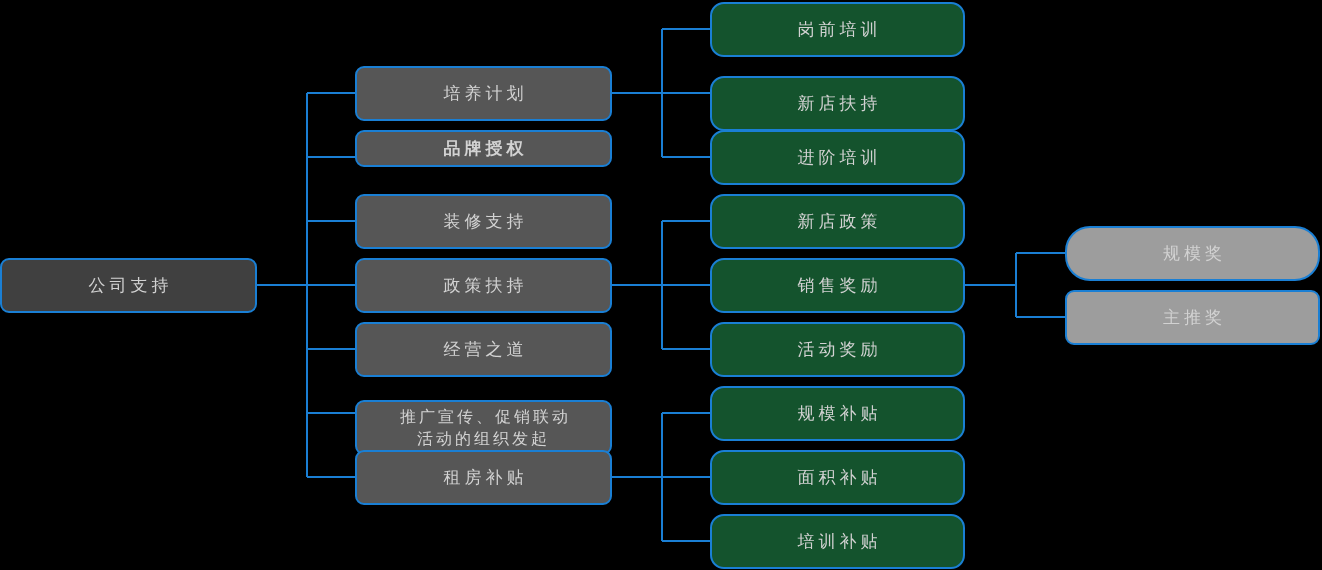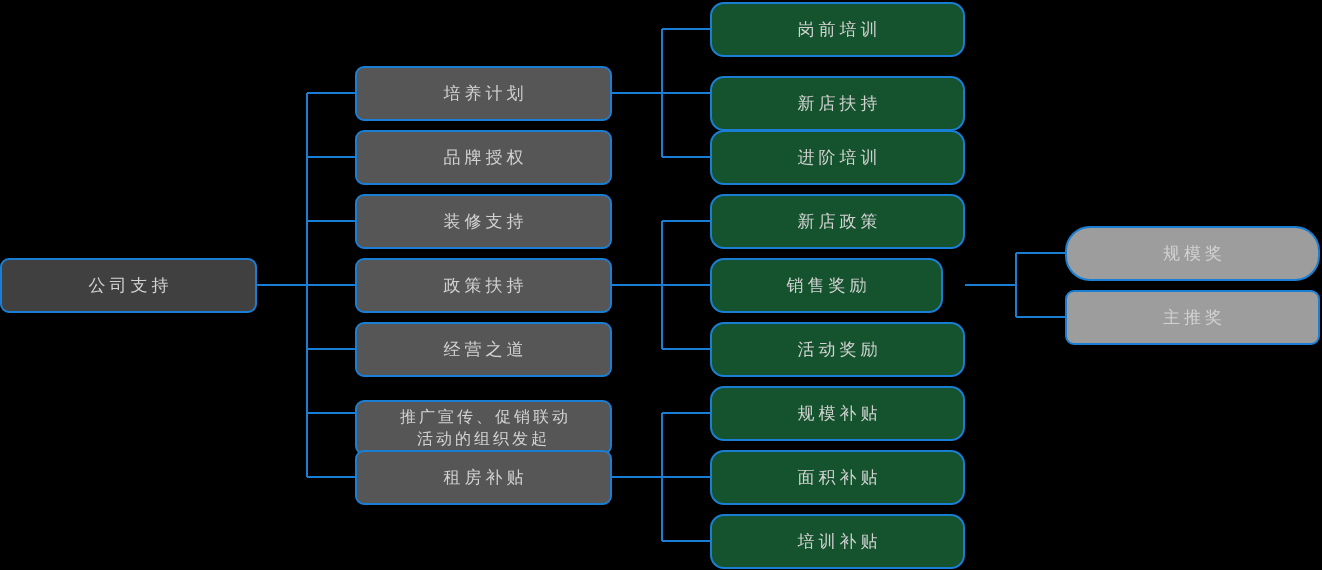--- a/index.html
+++ b/index.html
@@ -63,31 +63,31 @@
       <line x1="662" y1="413" x2="710" y2="413" stroke="#1a7fd4" stroke-width="2" shape-rendering="crispEdges"></line>
       <line x1="662" y1="477" x2="710" y2="477" stroke="#1a7fd4" stroke-width="2" shape-rendering="crispEdges"></line>
       <line x1="662" y1="541" x2="710" y2="541" stroke="#1a7fd4" stroke-width="2" shape-rendering="crispEdges"></line>
       <line x1="965" y1="285" x2="1016" y2="285" stroke="#1a7fd4" stroke-width="2" shape-rendering="crispEdges"></line>
       <line x1="1016" y1="253" x2="1016" y2="317" stroke="#1a7fd4" stroke-width="2" shape-rendering="crispEdges"></line>
       <line x1="1016" y1="253" x2="1065" y2="253" stroke="#1a7fd4" stroke-width="2" shape-rendering="crispEdges"></line>
       <line x1="1016" y1="317" x2="1065" y2="317" stroke="#1a7fd4" stroke-width="2" shape-rendering="crispEdges"></line>
     </svg>
 <div class="node lvl1" style="left: 0px; top: 258px; width: 257px; height: 55px;">公司支持</div>
     <div class="node lvl2" style="left: 355px; top: 66px; width: 257px; height: 55px;">培养计划</div>
-    <div class="node lvl2" style="left: 355px; top: 130px; width: 257px; height: 55px;">品牌授权</div>
+    <div class="node lvl2" style="left: 355px; top: 130px; width: 257px; height: 37px; font-weight: bold;">品牌授权</div>
     <div class="node lvl2" style="left: 355px; top: 194px; width: 257px; height: 55px;">装修支持</div>
     <div class="node lvl2" style="left: 355px; top: 258px; width: 257px; height: 55px;">政策扶持</div>
     <div class="node lvl2" style="left: 355px; top: 322px; width: 257px; height: 55px;">经营之道</div>
     <div class="node lvl2 two-line" style="left: 355px; top: 400px; width: 257px; height: 55px;">推广宣传、促销联动
 活动的组织发起</div>
     <div class="node lvl2" style="left: 355px; top: 450px; width: 257px; height: 55px;">租房补贴</div>
     <div class="node lvl3" style="left: 710px; top: 2px; width: 255px; height: 55px;">岗前培训</div>
     <div class="node lvl3" style="left: 710px; top: 66px; width: 255px; height: 55px; margin-top: 10px;">新店扶持</div>
     <div class="node lvl3" style="left: 710px; top: 130px; width: 255px; height: 55px;">进阶培训</div>
     <div class="node lvl3" style="left: 710px; top: 194px; width: 255px; height: 55px; text-align: right;">新店政策</div>
-    <div class="node lvl3" style="left: 710px; top: 258px; width: 233px; height: 55px;">销售奖励</div>
+    <div class="node lvl3" style="left: 710px; top: 258px; width: 255px; height: 55px;">销售奖励</div>
     <div class="node lvl3" style="left: 710px; top: 322px; width: 255px; height: 55px;">活动奖励</div>
     <div class="node lvl3" style="left: 710px; top: 386px; width: 255px; height: 55px;">规模补贴</div>
     <div class="node lvl3" style="left: 710px; top: 450px; width: 255px; height: 55px;">面积补贴</div>
     <div class="node lvl3" style="left: 710px; top: 514px; width: 255px; height: 55px;">培训补贴</div>
     <div class="node lvl4" style="left: 1065px; top: 226px; width: 255px; height: 55px; border-radius: 25px;">规模奖</div>
     <div class="node lvl4" style="left: 1065px; top: 290px; width: 255px; height: 55px;">主推奖</div>
   </div>
 
 </body></html>

